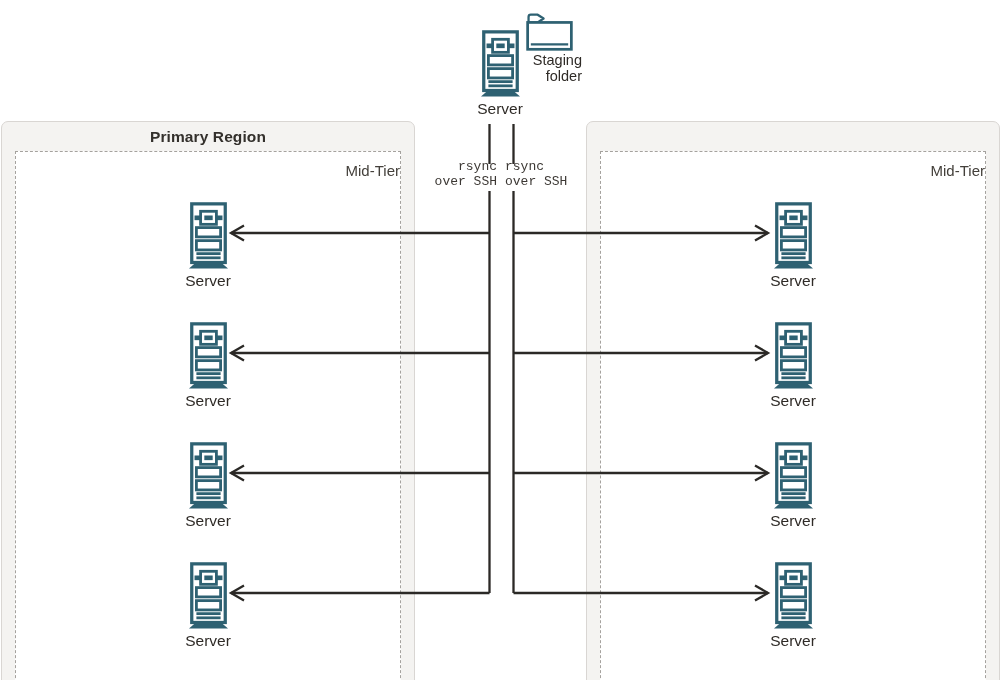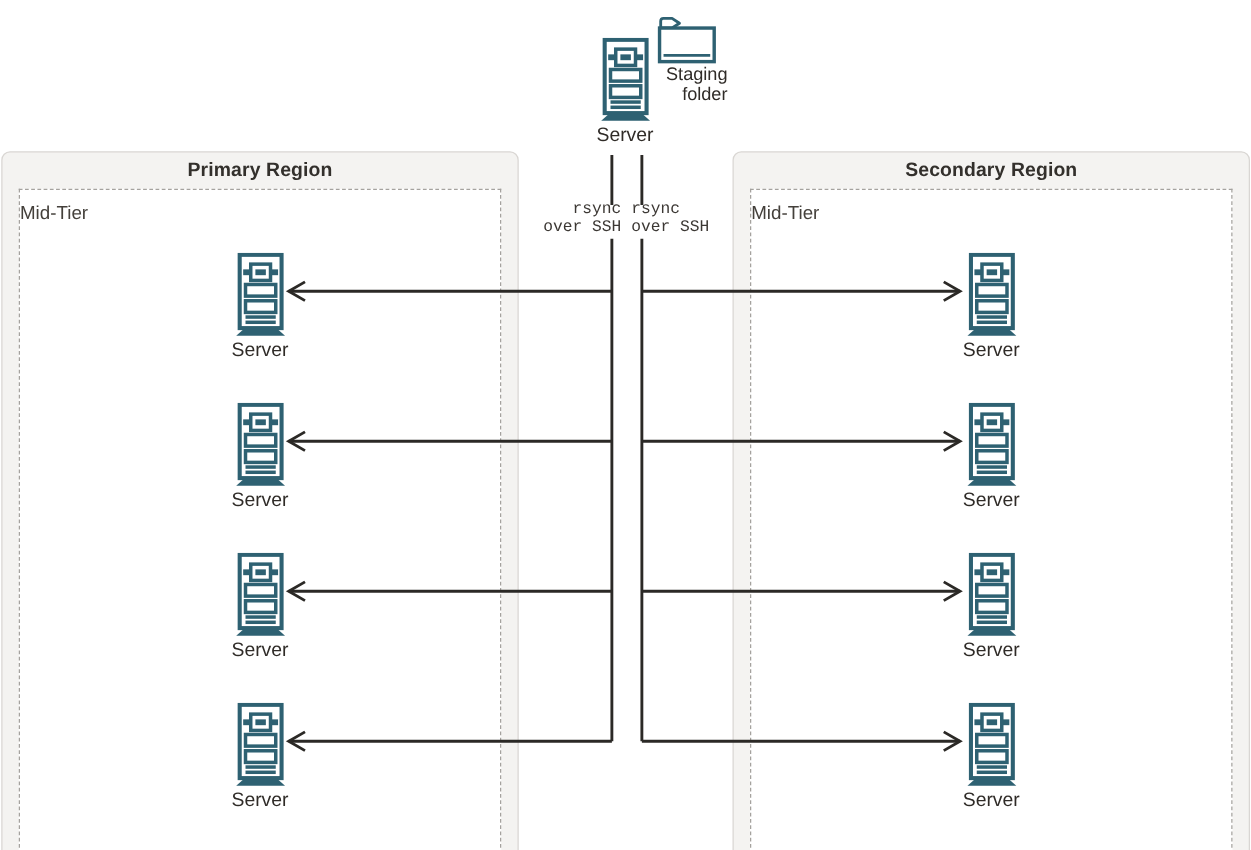--- a/index.html
+++ b/index.html
@@ -35,21 +35,21 @@
     color:var(--c-title-text);
     letter-spacing:.1px;
   }
   .tier{
     position:absolute;left:13px;right:13px;top:29px;bottom:13px;
     background:#ffffff;
     border:1px dashed var(--c-dashed-border);
   }
   .tier-label{
     padding-top:10px;
-    text-align:left;
+    text-align:right;
     font-size:15px;
     color:#44403b;
   }
   .server{
     position:absolute;
     width:66px;
     display:flex;flex-direction:column;align-items:center;
   }
   .srv-label{
     margin-top:3px;
@@ -108,21 +108,20 @@
   </svg>
 
   <div class="region" style="left:1px">
     <div class="region-title">Primary Region</div>
     <div class="tier">
       <div class="tier-label">Mid-Tier</div>
     </div>
   </div>
 
   <div class="region" style="left:586px">
-    <div class="region-title">Secondary Region</div>
     <div class="tier">
       <div class="tier-label">Mid-Tier</div>
     </div>
   </div>
 
   <svg class="overlay" width="1001" height="680" viewBox="0 0 1001 680">
     <g class="conn">
       <path d="M489.5,124 V164 M489.5,191 V593"></path>
       <path d="M513.5,124 V164 M513.5,191 V593"></path>
 

